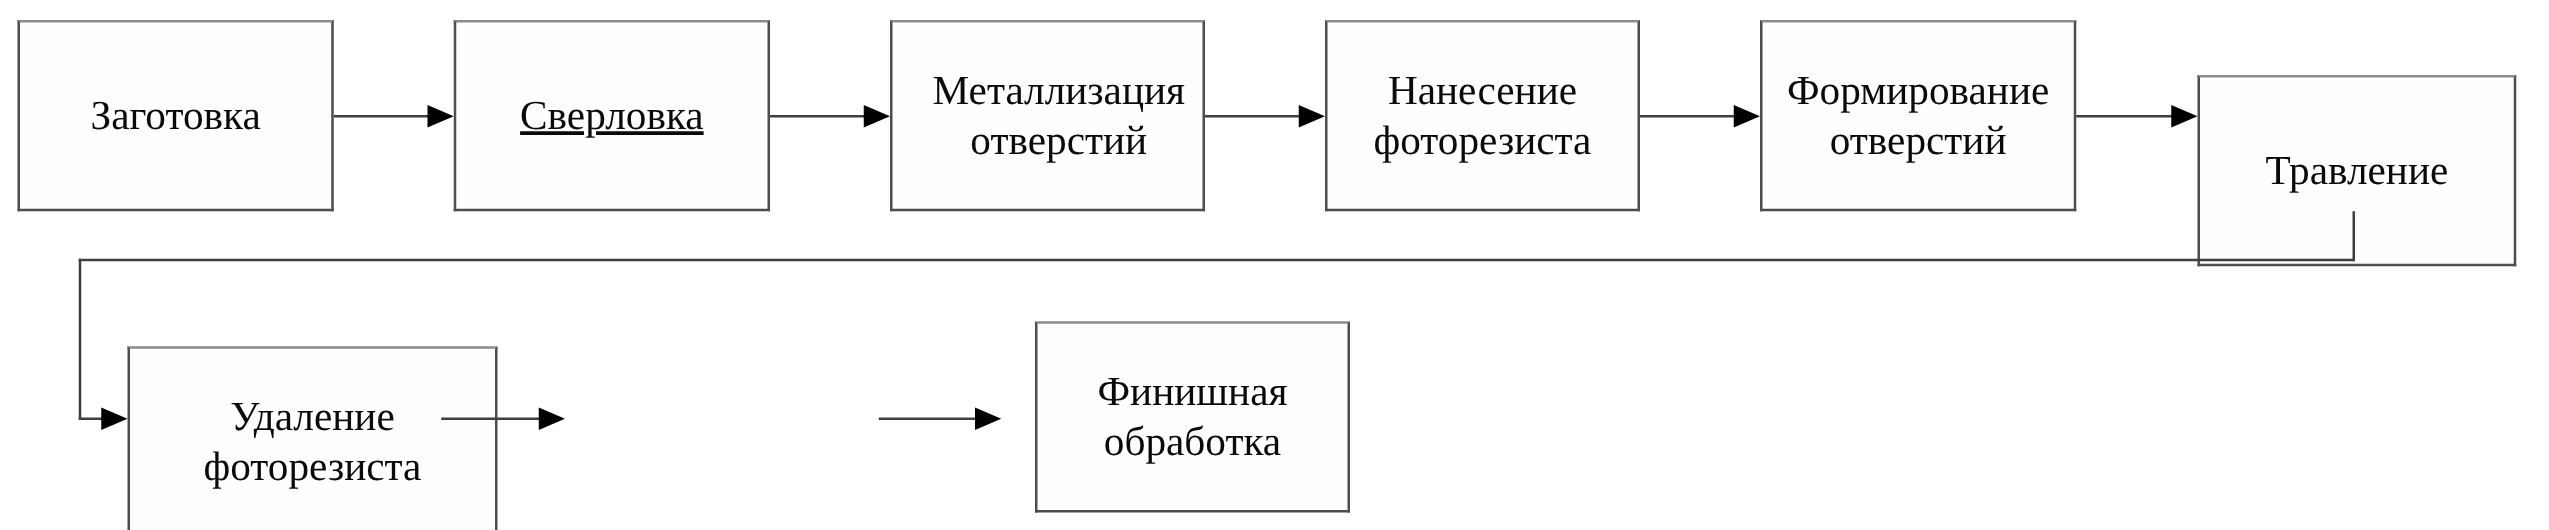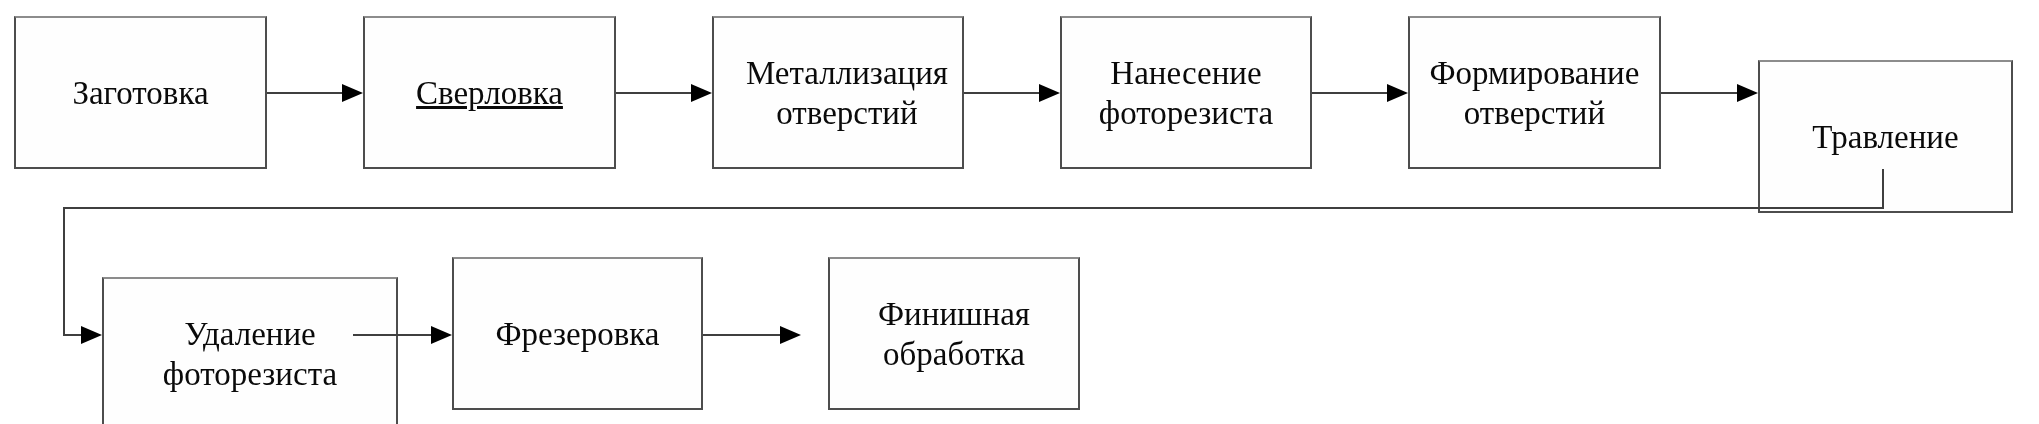--- a/index.html
+++ b/index.html
@@ -74,23 +74,20 @@
   <div class="flow-box b5">
     <span>Формирование отверстий</span>
   </div>
   <div class="flow-box b6">
     <span>Травление</span>
   </div>
 
   <div class="flow-box b7">
     <span>Удаление фоторезиста</span>
   </div>
-  <div class="flow-box b8">
-    <span>Фрезеровка</span>
-  </div>
   <div class="flow-box b9">
     <span>Финишная обработка</span>
   </div>
 
   <div>
     <div class="hline" style="left:267px; top:92px; width:78px;"></div>
     <div class="arrowhead" style="left:342px; top:84px;"></div>
   </div>
   <div>
     <div class="hline" style="left:616px; top:92px; width:78px;"></div>

